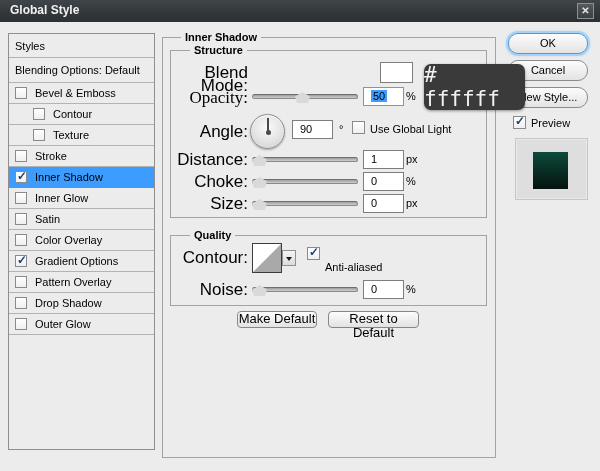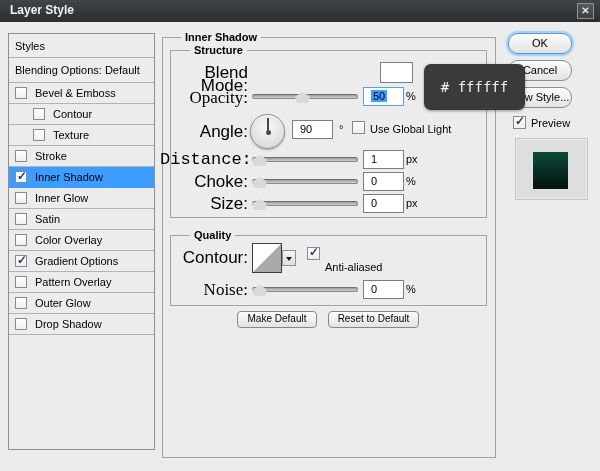--- a/index.html
+++ b/index.html
@@ -55,42 +55,42 @@
     box-shadow:0 1px 2px rgba(0,0,0,.3), inset 0 1px 1px #fff;}
   .needle{position:absolute;left:16px;top:3px;width:2px;height:14px;background:#4a4a4a;}
   .dialdot{position:absolute;left:15px;top:15px;width:5px;height:5px;border-radius:50%;background:#4a4a4a;}
   .contour-thumb{position:absolute;left:252px;top:243px;width:30px;height:30px;box-sizing:border-box;
     border:1px solid #3c3c3c;background:linear-gradient(to bottom right,#ffffff 49.5%,#a9a9a9 50.5%);}
   .contour-arrow{position:absolute;left:282px;top:250px;width:14px;height:16px;box-sizing:border-box;
     border:1px solid #909090;background:linear-gradient(#f4f4f4,#dcdcdc);}
   .contour-arrow::after{content:"";position:absolute;left:3px;top:6px;width:0;height:0;
     border-left:3.5px solid transparent;border-right:3.5px solid transparent;border-top:4px solid #1a1a1a;}
   .smallbtn{position:absolute;height:17px;box-sizing:border-box;border:1px solid #878787;border-radius:4px;
-    background:linear-gradient(#fdfdfd,#e2e2e2);font-size:10px;text-align:center;line-height:14px;}
-  .rbtn{position:absolute;left:508px;width:64px;height:21px;box-sizing:border-box;
+    background:linear-gradient(#fdfdfd,#e2e2e2);font-size:13px;text-align:center;line-height:14px;}
+  .rbtn{position:absolute;left:508px;width:80px;height:21px;box-sizing:border-box;
     border:1px solid #8b8b8b;border-radius:10px;background:linear-gradient(#fcfcfc,#e3e3e3);
     font-size:11px;text-align:center;line-height:19px;}
   .rbtn.ok{border-color:#5b97c8;box-shadow:0 0 0 2px #a5d2f8,0 0 4px #7fb8ef;}
   .ptext{position:absolute;font-size:11px;line-height:13px;}
   .preview-box{position:absolute;left:515px;top:138px;width:73px;height:62px;box-sizing:border-box;
     background:#dedede;border:1px solid #c6c6c6;box-shadow:inset 0 0 0 1px #e9e9e9;}
   .preview-grad{position:absolute;left:17px;top:13px;width:35px;height:37px;}
   
   .tooltip{position:absolute;left:424px;top:64px;width:101px;height:46px;background:#3a3a3a;
-    border-radius:7px;color:#f2f2f2;font-family:"DejaVu Sans Mono",monospace;font-size:14px;
+    border-radius:7px;color:#f2f2f2;font-family:"DejaVu Sans Mono",monospace;font-size:21px;
     display:flex;align-items:center;justify-content:center;z-index:50;
     box-shadow:0 1px 3px rgba(0,0,0,.4);}
 </style>
 </head>
 <body>
 
 <div id="dialog">
 
   <div class="titlebar">
-    <span class="title">Layer Style</span>
+    <span class="title">Global Style</span>
     <div class="closebtn">✕</div>
   </div>
 
   <div class="sidebar">
     <div class="srow hdr">
       <span>Styles</span>
     </div>
     <div class="srow blend">
       <span>Blending Options: Default</span>
     </div>
@@ -129,25 +129,25 @@
     <div class="srow">
       <span class="cb12 checked"></span>
       <span>Gradient Options</span>
     </div>
     <div class="srow">
       <span class="cb12"></span>
       <span>Pattern Overlay</span>
     </div>
     <div class="srow">
       <span class="cb12"></span>
+      <span>Drop Shadow</span>
+    </div>
+    <div class="srow">
+      <span class="cb12"></span>
       <span>Outer Glow</span>
-    </div>
-    <div class="srow">
-      <span class="cb12"></span>
-      <span>Drop Shadow</span>
     </div>
   </div>
 
   <div class="groupbox" style="left:162px;top:37px;width:334px;height:421px;"></div>
   <span class="legend" style="left:181px;top:31px;">Inner Shadow</span>
 
   <div class="groupbox" style="left:170px;top:50px;width:317px;height:168px;"></div>
   <span class="legend" style="left:190px;top:44px;">Structure</span>
 
   <span class="lbl" style="top:66px;">Blend Mode:</span>
@@ -162,21 +162,21 @@
   <span class="lbl" style="top:125px;">Angle:</span>
   <div class="dial">
     <span class="needle"></span>
     <span class="dialdot"></span>
   </div>
   <div class="vbox" style="left:292px;top:120px;"><span>90</span></div>
   <span class="unit" style="left:339px;top:123px;">°</span>
   <span class="cb13" style="left:352px;top:121px;"></span>
   <span class="ptext" style="left:370px;top:123px;">Use Global Light</span>
 
-  <span class="lbl" style="top:153px;font-family:Liberation Mono, monospace;">Distance:</span>
+  <span class="lbl" style="top:153px;">Distance:</span>
   <div class="track" style="left:252px;top:157px;"></div>
   <div class="thumb" style="left:252px;top:155px;"></div>
   <div class="vbox" style="left:363px;top:150px;"><span>1</span></div>
   <span class="unit" style="left:406px;top:153px;">px</span>
 
   <span class="lbl" style="top:175px;">Choke:</span>
   <div class="track" style="left:252px;top:179px;"></div>
   <div class="thumb" style="left:252px;top:177px;"></div>
   <div class="vbox" style="left:363px;top:172px;"><span>0</span></div>
   <span class="unit" style="left:406px;top:175px;">%</span>
@@ -189,21 +189,21 @@
 
   <div class="groupbox" style="left:170px;top:235px;width:317px;height:71px;"></div>
   <span class="legend" style="left:190px;top:229px;">Quality</span>
 
   <span class="lbl" style="top:251px;">Contour:</span>
   <div class="contour-thumb"></div>
   <div class="contour-arrow"></div>
   <span class="cb13 checked" style="left:307px;top:247px;"></span>
   <span class="ptext" style="left:325px;top:261px;">Anti-aliased</span>
 
-  <span class="lbl" style="top:283px;font-family:Liberation Serif, serif;">Noise:</span>
+  <span class="lbl" style="top:283px;">Noise:</span>
   <div class="track" style="left:252px;top:287px;"></div>
   <div class="thumb" style="left:252px;top:285px;"></div>
   <div class="vbox" style="left:363px;top:280px;"><span>0</span></div>
   <span class="unit" style="left:406px;top:283px;">%</span>
 
   <div class="smallbtn" style="left:237px;top:311px;width:80px;">Make Default</div>
   <div class="smallbtn" style="left:328px;top:311px;width:91px;">Reset to Default</div>
 
   <div class="rbtn ok" style="top:33px;">OK</div>
   <div class="rbtn" style="top:60px;">Cancel</div>

